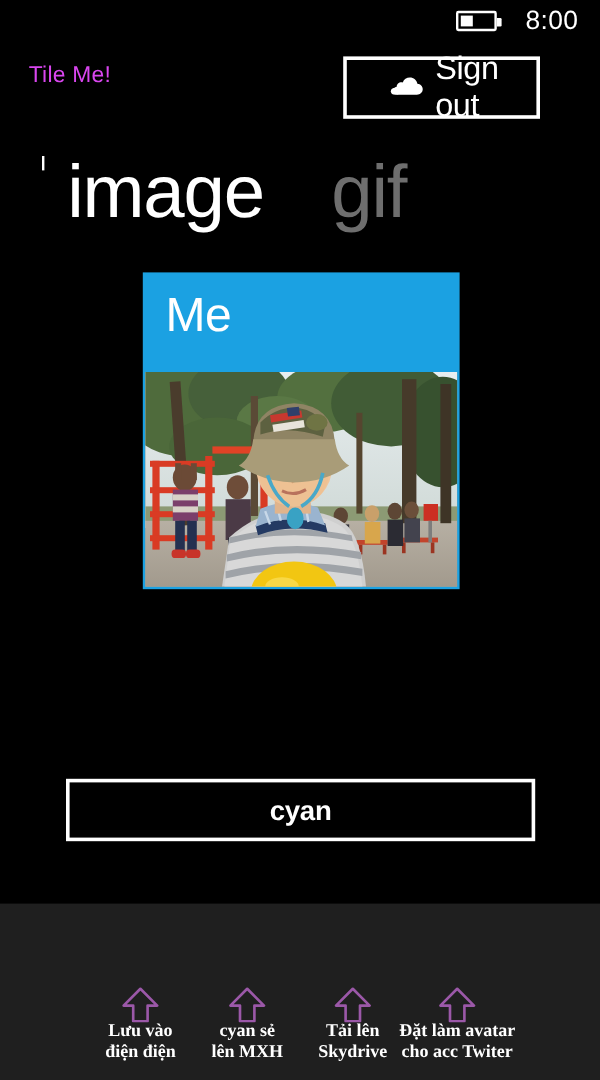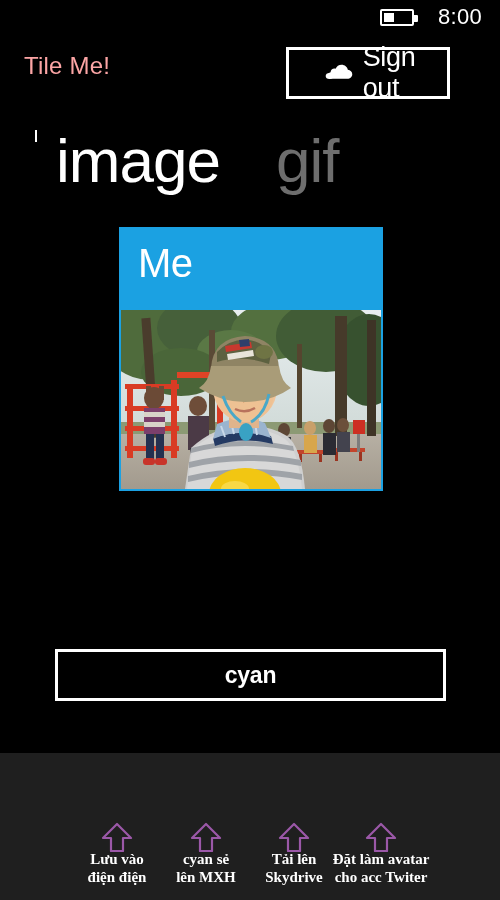--- a/index.html
+++ b/index.html
@@ -35,21 +35,21 @@
     height:9px; width:10px; background:#fff; margin-left:2px;
   }
   .clock { font-size:22px; letter-spacing:0.3px; color:#fff; }
 
   
   .title-row {
     position:absolute; top:40px; left:0; width:500px; height:68px;
   }
   .app-title {
     position:absolute; left:24px; top:12px;
-    font-size:24px; color:#fca5a5; letter-spacing:0.2px;
+    font-size:19px; color:#d946ef; letter-spacing:0.2px;
   }
   .signout-btn {
     position:absolute; left:286px; top:7px;
     width:164px; height:52px;
     border:3px solid #fff; background:#000;
     display:flex; align-items:center; justify-content:center; gap:8px;
     cursor:pointer;
     padding-left:36px;
   }
   .signout-label { font-size:27px; color:#fff; letter-spacing:-0.3px; }

